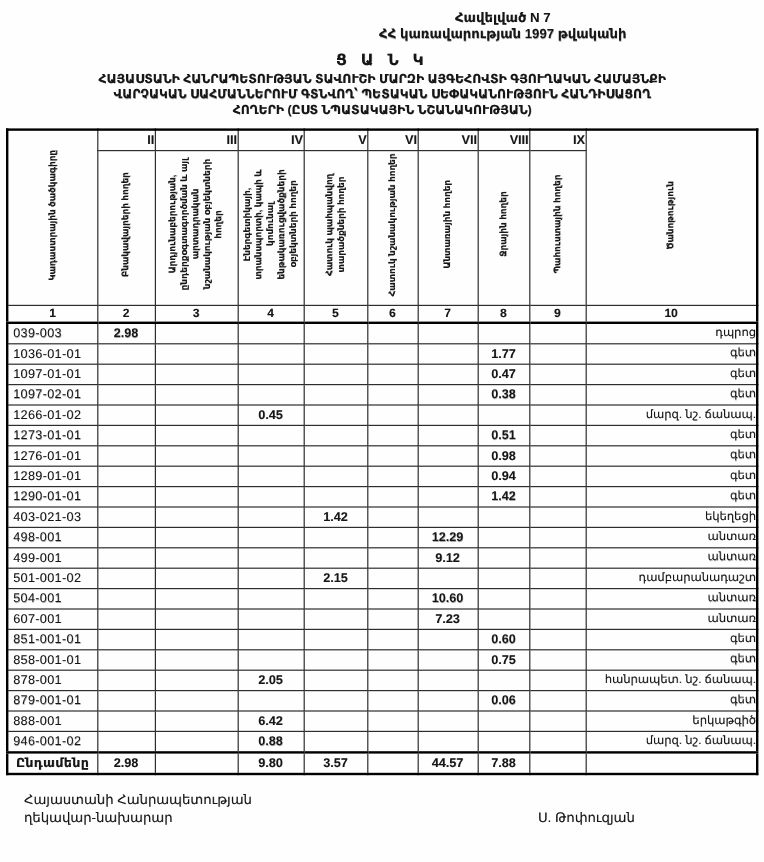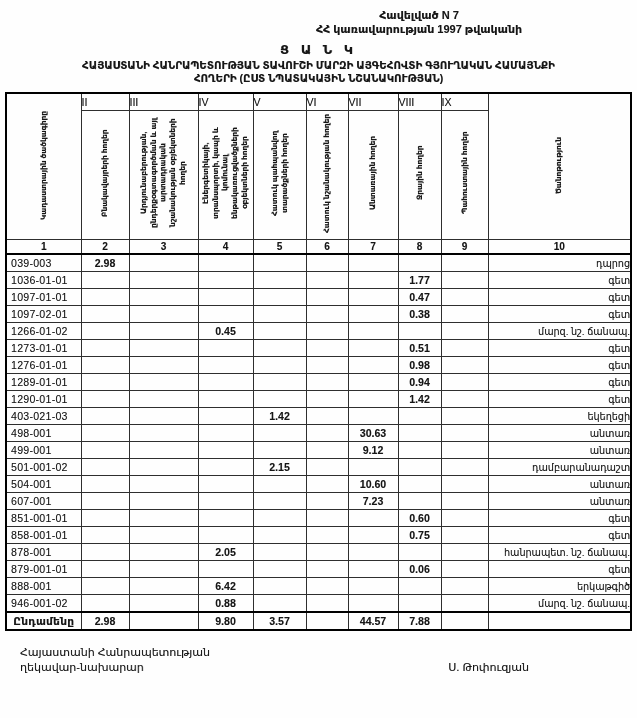--- a/index.html
+++ b/index.html
@@ -10,21 +10,21 @@
     overflow:hidden;
   }
   .doc-header{width:340px;margin:8px 48px 0 auto;text-align:center;
     font-weight:bold;font-size:11px;line-height:1.3;}
   .title-block{text-align:center;font-weight:bold;margin-top:5px;}
   .title-main{font-size:13px;letter-spacing:4px;margin-bottom:2px;}
   .title-line{font-size:10.3px;line-height:1.3;}
   table{border-collapse:collapse;margin:7px 0 0 5px;table-layout:fixed;
     border:2px solid #000;}
   th,td{border:1px solid #2e2e2e;padding:0;overflow:hidden;}
-  .roman-cell{height:16px;font-size:10.5px;font-weight:normal;text-align:left;}
+  .roman-cell{height:16px;font-size:10.5px;font-weight:bold;text-align:right;}
   .vhead{height:128px;vertical-align:middle;text-align:center;}
   .vtext{writing-mode:vertical-rl;transform:rotate(180deg);
     font-size:7.4px;font-weight:bold;line-height:1.3;display:inline-block;
     height:120px;text-align:center;}
   .vtext.tall{height:140px;}
   .numrow td{height:13px;font-size:10px;font-weight:bold;text-align:center;
     border-bottom:2px solid #000;}
   tbody td{height:16px;font-size:10.5px;}
   td.code{text-align:left;padding-left:4px;letter-spacing:0.3px;}
   td.val{text-align:center;font-weight:bold;}
@@ -38,20 +38,21 @@
 <body>
 
 <div class="doc-header">
   <div>Հավելված N 7</div>
   <div>ՀՀ կառավարության 1997 թվականի</div>
 </div>
 
 <div class="title-block">
   <div class="title-main">Ց Ա Ն Կ</div>
   <div class="title-line">ՀԱՅԱՍՏԱՆԻ ՀԱՆՐԱՊԵՏՈՒԹՅԱՆ ՏԱՎՈՒՇԻ ՄԱՐԶԻ ԱՅԳԵՀՈՎՏԻ ԳՅՈՒՂԱԿԱՆ ՀԱՄԱՅՆՔԻ</div>
+  <div class="title-line">ՎԱՐՉԱԿԱՆ ՍԱՀՄԱՆՆԵՐՈՒՄ ԳՏՆՎՈՂ՝ ՊԵՏԱԿԱՆ ՍԵՓԱԿԱՆՈՒԹՅՈՒՆ ՀԱՆԴԻՍԱՑՈՂ</div>
   <div class="title-line">ՀՈՂԵՐԻ (ԸՍՏ ՆՊԱՏԱԿԱՅԻՆ ՆՇԱՆԱԿՈՒԹՅԱՆ)</div>
 </div>
 
 <table>
   <colgroup>
     <col style="width:75px">
       <col style="width:48px">
       <col style="width:69px">
     <col style="width:55px">
       <col style="width:53px">
@@ -222,21 +223,21 @@
         <td class="val"></td>
         <td class="note">եկեղեցի</td>
       </tr>
       <tr>
         <td class="code">498-001</td>
         <td class="val"></td>
         <td class="val"></td>
         <td class="val"></td>
         <td class="val"></td>
         <td class="val"></td>
-        <td class="val">30.63</td>
+        <td class="val">12.29</td>
         <td class="val"></td>
         <td class="val"></td>
         <td class="note">անտառ</td>
       </tr>
       <tr>
         <td class="code">499-001</td>
         <td class="val"></td>
         <td class="val"></td>
         <td class="val"></td>
         <td class="val"></td>

